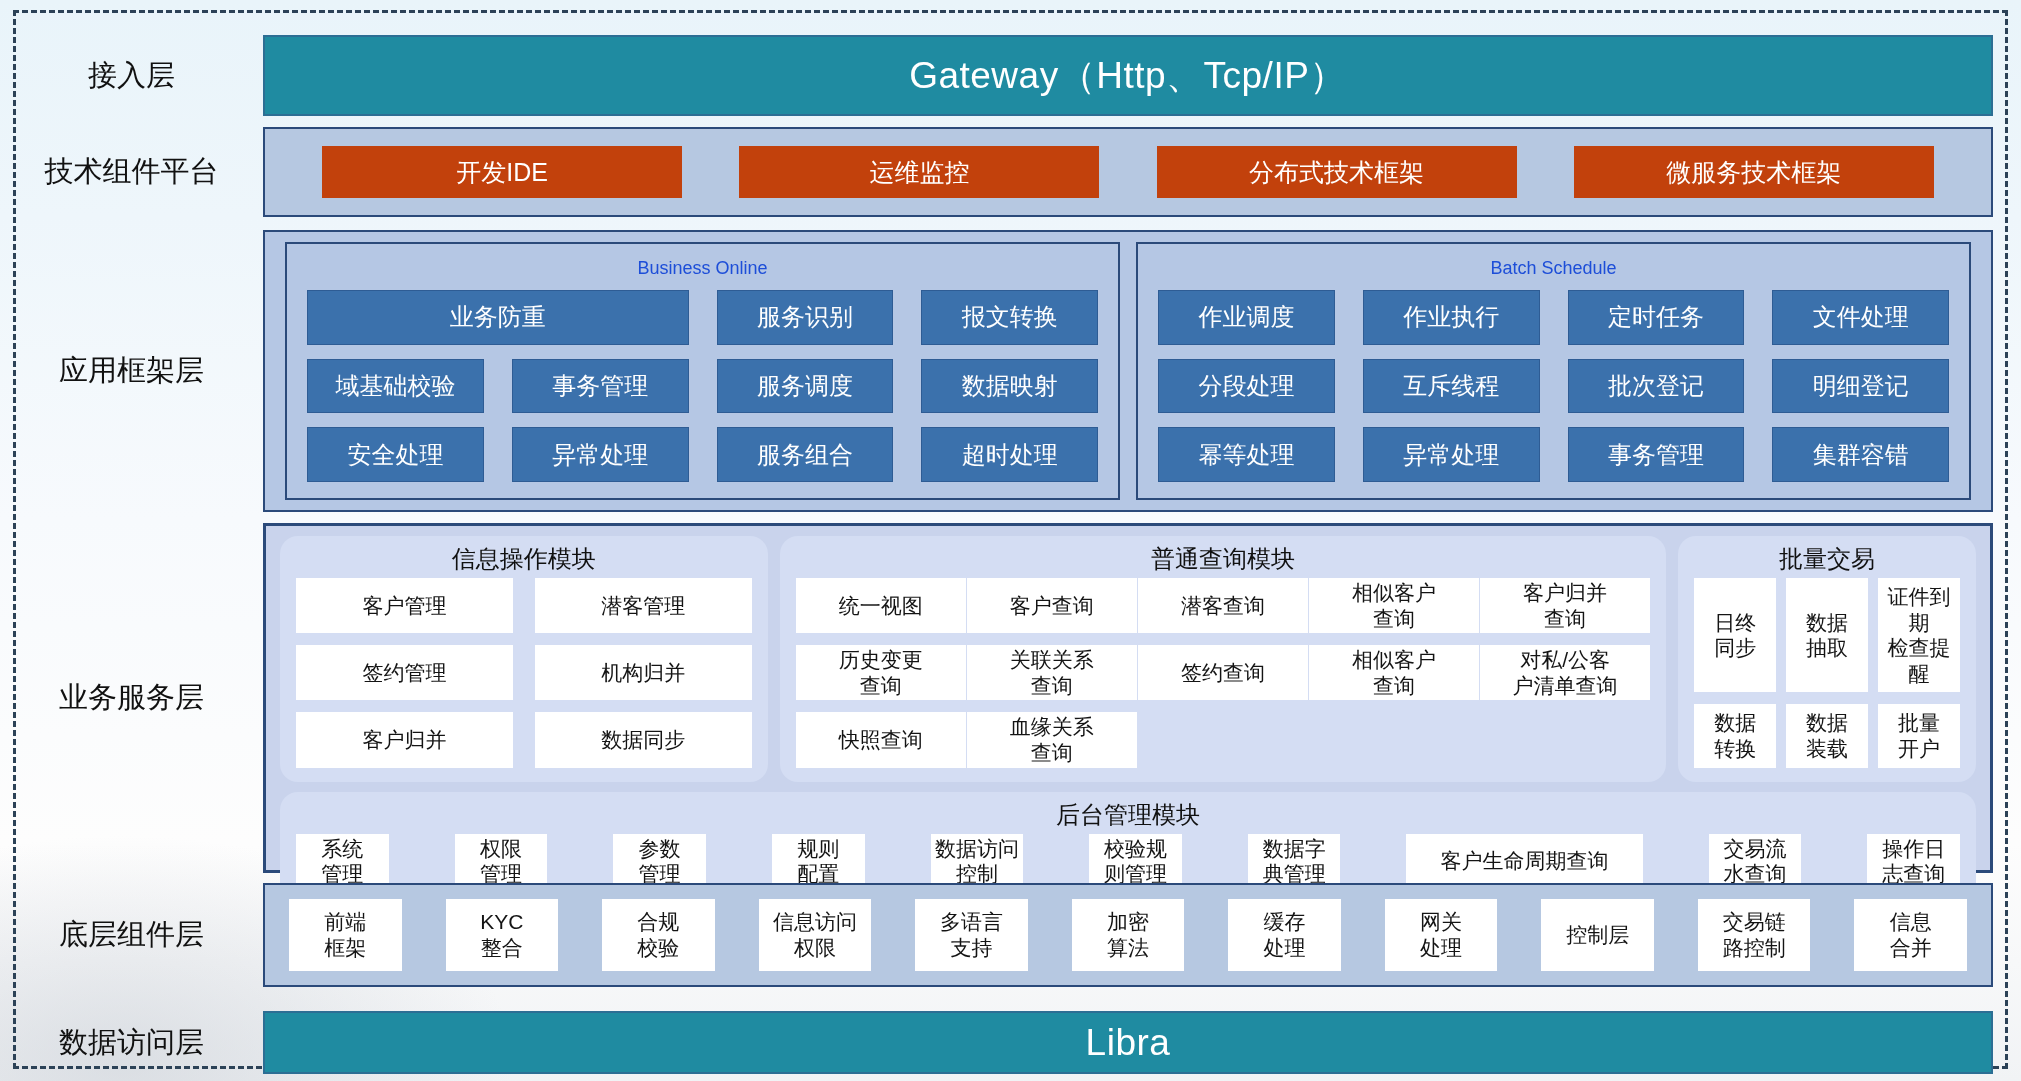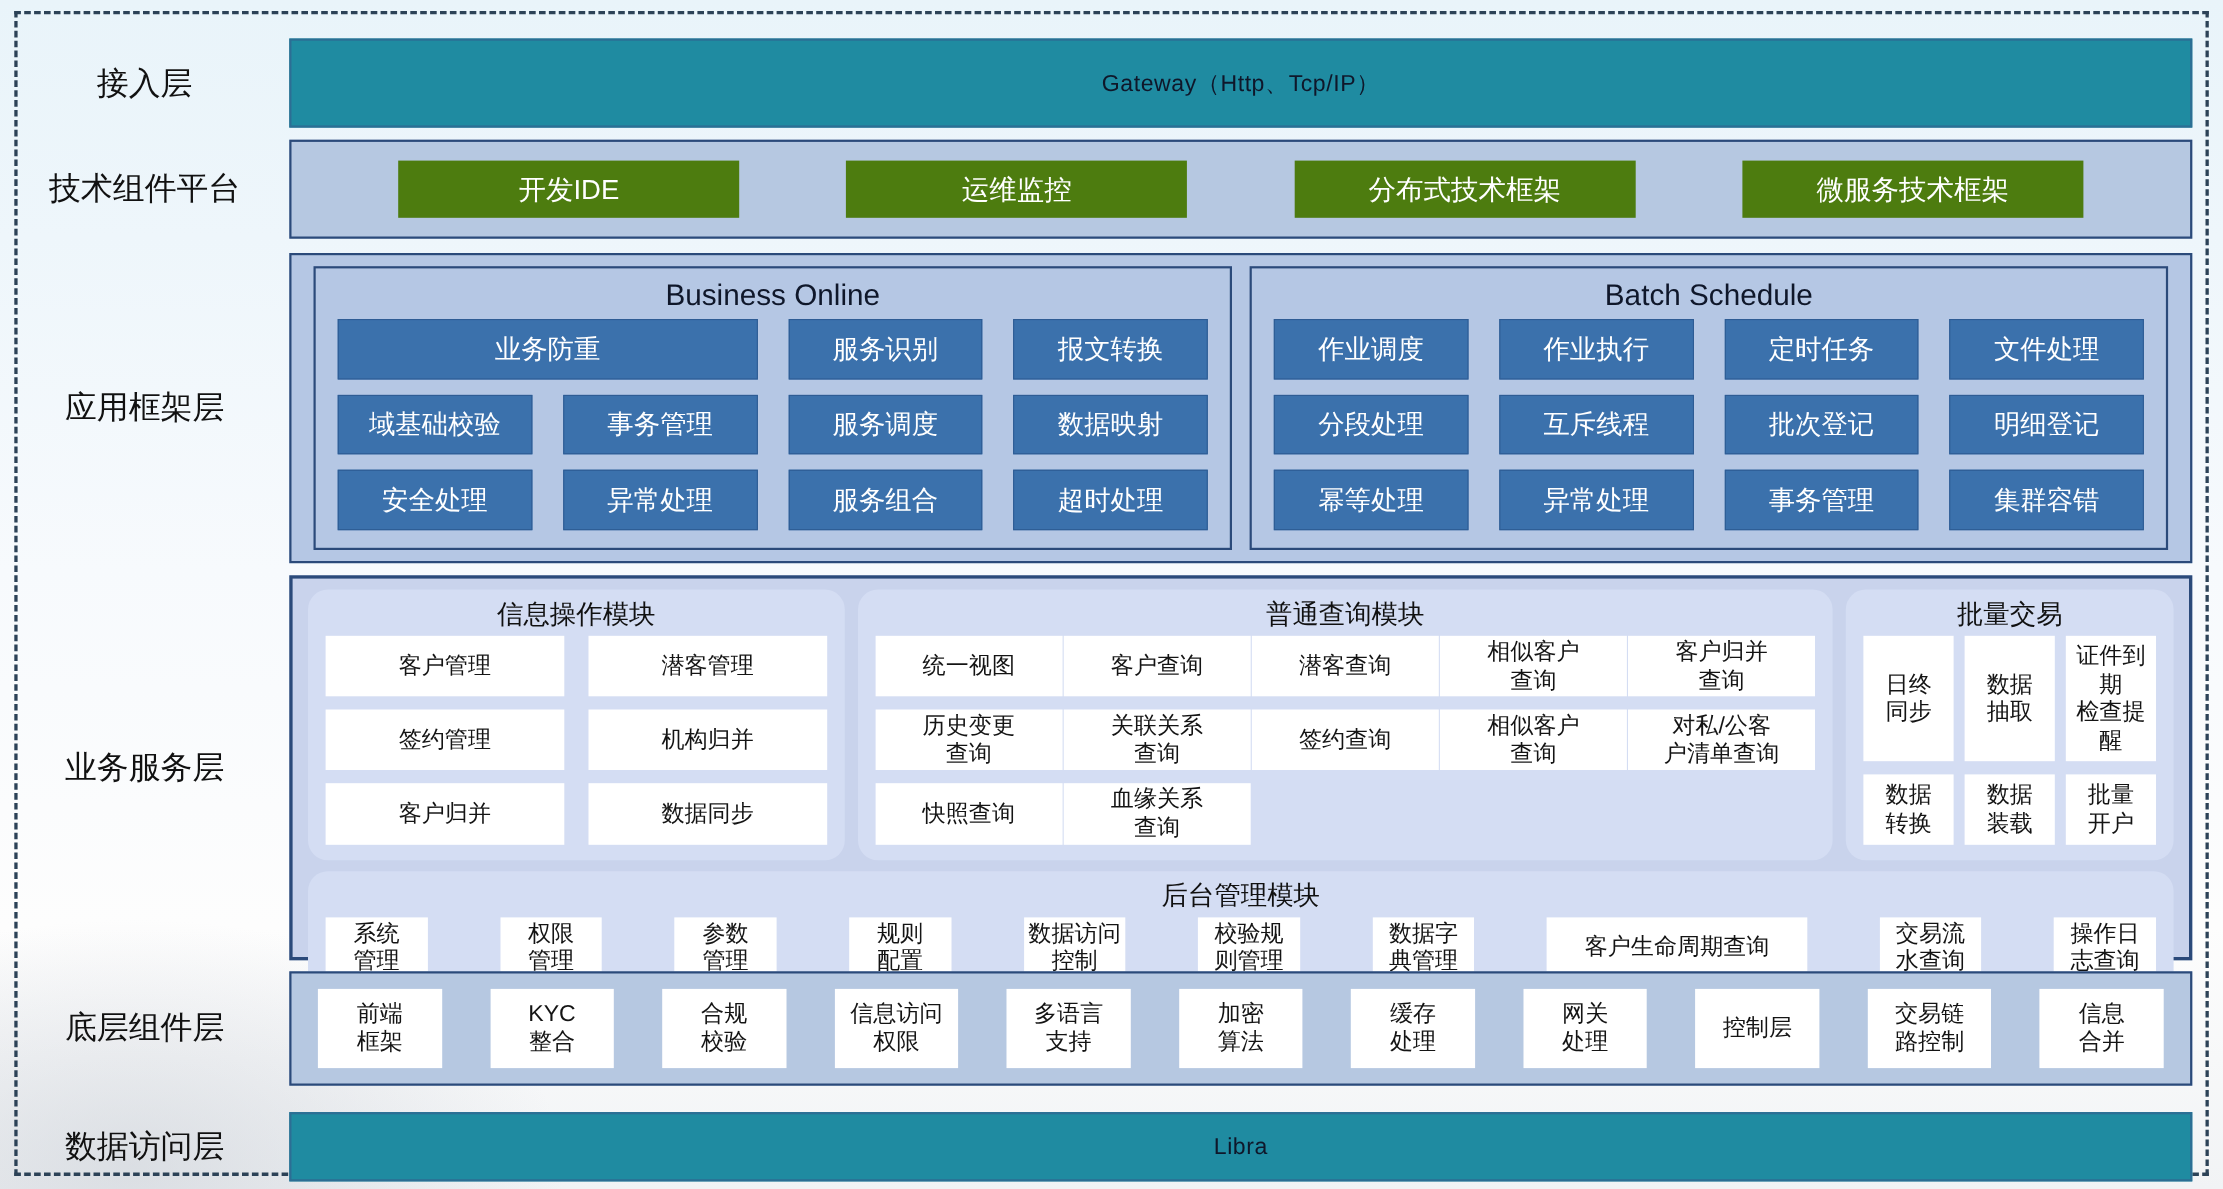--- a/index.html
+++ b/index.html
@@ -32,43 +32,43 @@
   .row-tech   {margin-top:11px;height:90px;}
   .row-appfw  {margin-top:13px;height:282px;}
   .row-biz    {margin-top:11px;height:350px;}
   .row-base   {margin-top:10px;height:104px;}
   .row-data   {margin-top:24px;height:63px;}
 
   
   .teal-bar{
     background:#1f8ba1;border:2px solid #2c6e94;
     display:flex;align-items:center;justify-content:center;
-    color:#0f172a;font-size:21px;letter-spacing:.5px;
+    color:#ffffff;font-size:37px;letter-spacing:.5px;
   }
 
   
   .tech-band{
     background:#b6c8e1;border:2px solid #2b4a7a;
     display:flex;align-items:center;justify-content:space-evenly;
   }
   .tech-btn{
-    width:310px;height:52px;background:#4d7c0f;color:#fff;
+    width:360px;height:52px;background:#c2410c;color:#fff;
     display:flex;align-items:center;justify-content:center;font-size:25px;
   }
 
   
   .appfw-container{
     background:#b5c7e4;border:2px solid #2b4a7a;
     display:flex;gap:16px;padding:10px 20px;
   }
   .panel{
     flex:1;border:2px solid #2b4a7a;
     display:flex;flex-direction:column;padding:2px 20px 16px;
   }
-  .panel-title{text-align:center;font-size:27px;color:#0f172a;height:44px;line-height:44px;}
+  .panel-title{text-align:center;font-size:18px;color:#1d4ed8;height:44px;line-height:44px;}
   .panel-grid{
     flex:1;display:grid;grid-template-columns:repeat(4,1fr);
     column-gap:28px;row-gap:14px;
   }
   .box{
     background:#3b71ac;border:1px solid #2e5c94;color:#fff;
     display:flex;align-items:center;justify-content:center;
     font-size:24px;white-space:pre-line;text-align:center;
   }
   .span2{grid-column:span 2;}

